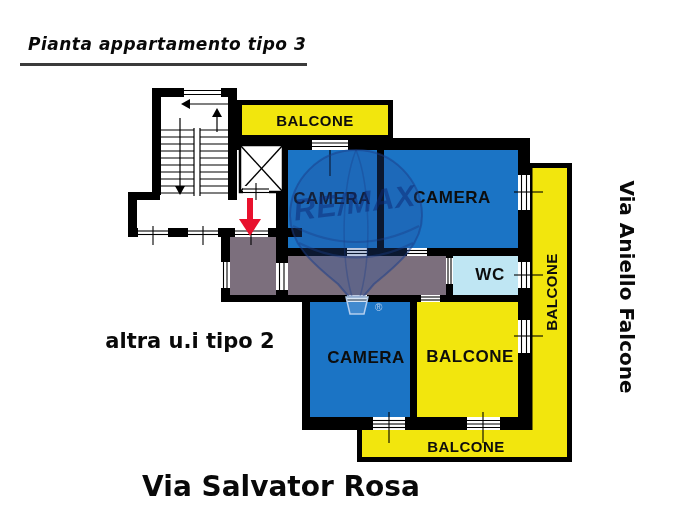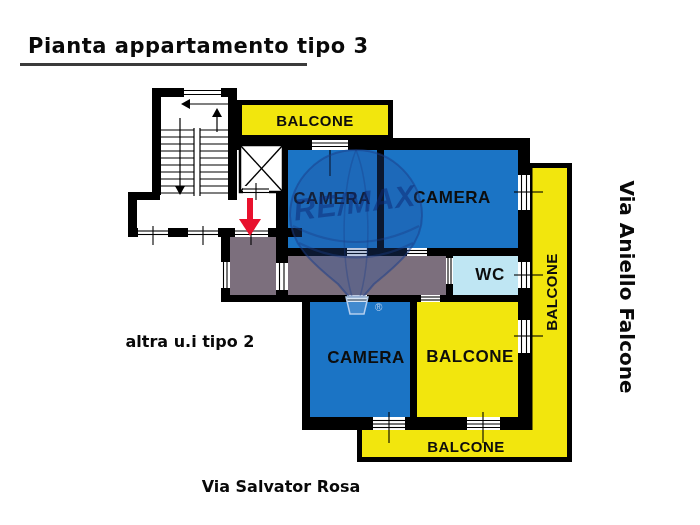--- a/index.html
+++ b/index.html
@@ -13,24 +13,24 @@
   .lbl{
     position:absolute;transform:translate(-50%,-50%);
     font-weight:700;font-size:17px;color:#0d0d0d;letter-spacing:.5px;white-space:nowrap;
   }
   .lbl.small{font-size:15px;letter-spacing:.5px;}
   .lbl.vert{transform:translate(-50%,-50%) rotate(-90deg);}
   .hand{
     position:absolute;font-family:"DejaVu Sans",sans-serif;font-weight:700;color:#090909;
     white-space:nowrap;
   }
-  #title{left:28px;top:34px;font-size:21px;letter-spacing:.5px;}
+  #title{left:28px;top:34px;font-size:17px;letter-spacing:.5px;font-style:italic;}
   #title-underline{left:20px;top:63px;width:287px;height:3px;background:#3b3b3b;position:absolute;}
-  #altra{left:190px;top:341px;font-size:16px;transform:translate(-50%,-50%);}
-  #via-salvator{left:281px;top:486px;font-size:16px;transform:translate(-50%,-50%);}
+  #altra{left:190px;top:341px;font-size:21px;transform:translate(-50%,-50%);}
+  #via-salvator{left:281px;top:486px;font-size:28px;transform:translate(-50%,-50%);}
   #via-aniello{left:627px;top:287px;font-size:20px;transform:translate(-50%,-50%) rotate(90deg);}
   .z1{z-index:1;} .z2{z-index:2;} .z3{z-index:3;} .z4{z-index:4;} .z5{z-index:5;} .z6{z-index:6;} .z7{z-index:7;}
 </style>
 </head>
 <body>
 
 <div id="canvas">
 
   <svg class="layer z1" width="700" height="525">
 

